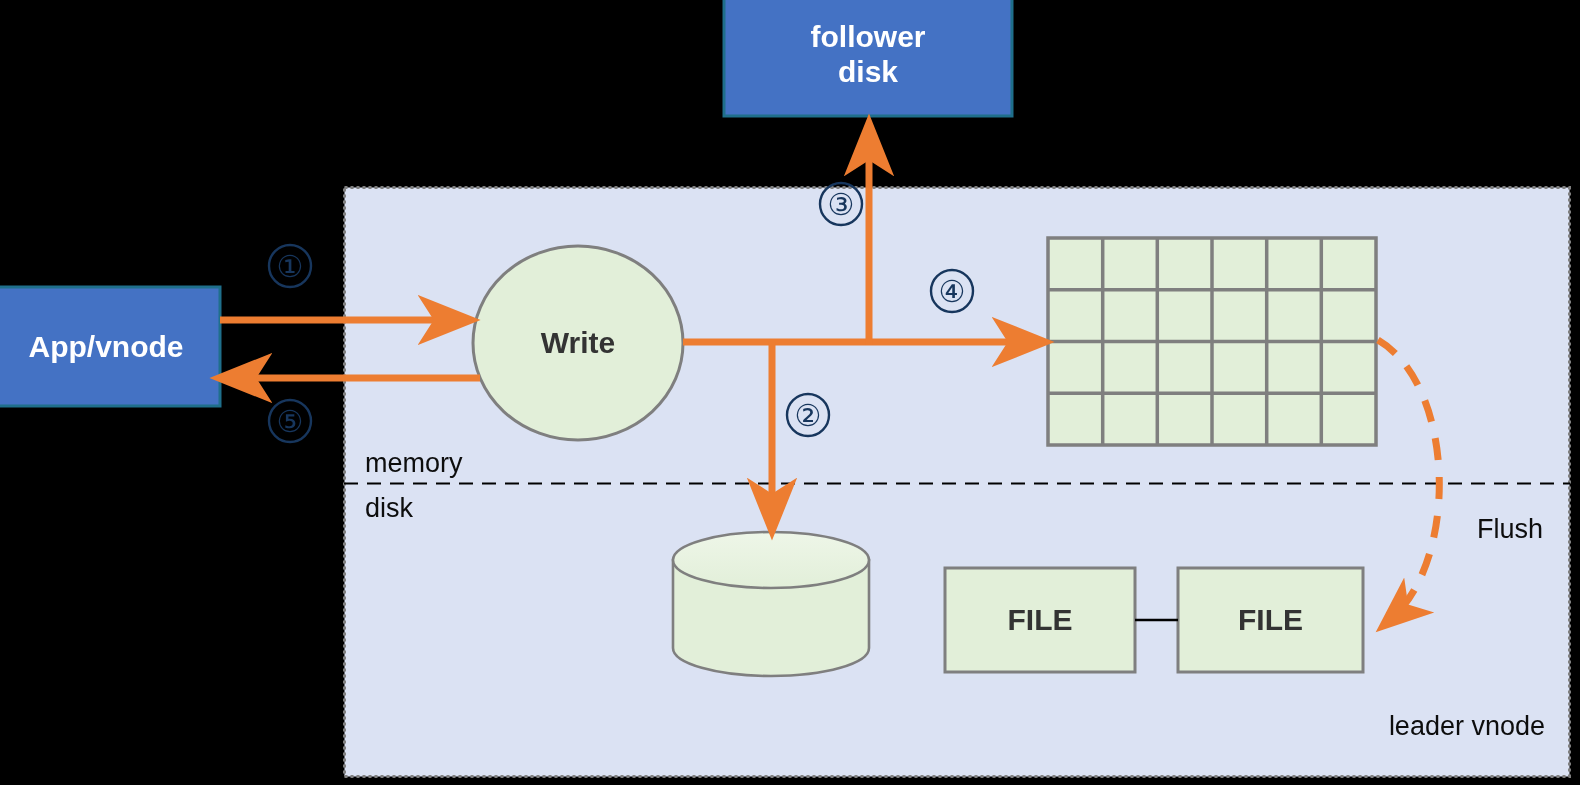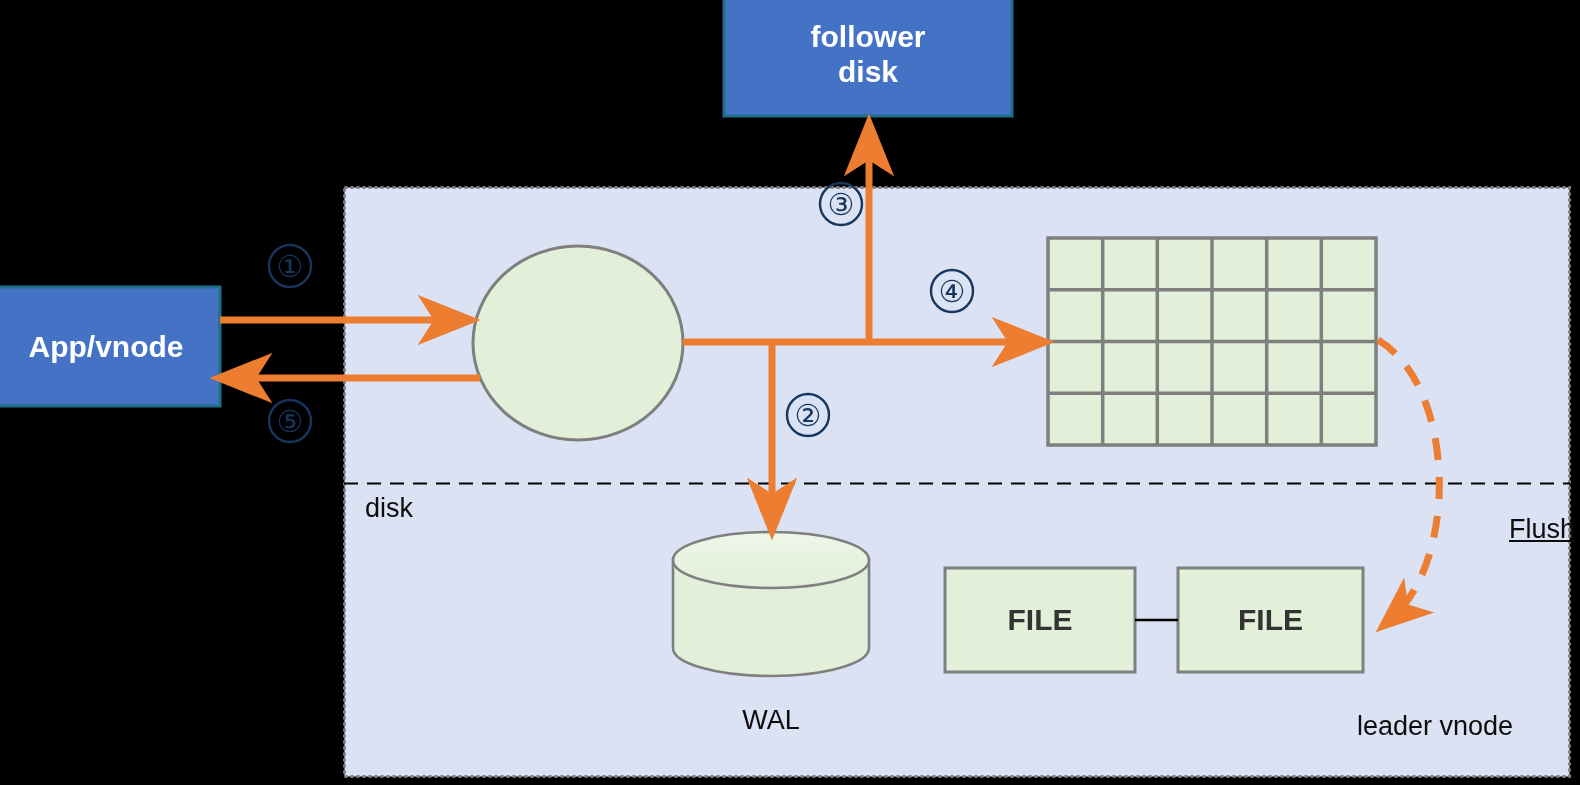--- a/index.html
+++ b/index.html
@@ -121,43 +121,46 @@
 
   <div class="node-label blue-box-label" style="left:-8px; top:287px; width:228px; height:119px;">
     <span>App/vnode</span>
   </div>
 
   <div class="node-label blue-box-label" style="left:724px; top:-8px; width:288px; height:124px; flex-direction:column;">
     <span>follower</span>
     <span>disk</span>
   </div>
 
+  <div class="node-label green-label" style="left:473px; top:246px; width:210px; height:194px;">
+    <span>Write</span>
+  </div>
 
-  <div class="node-label plain-label" style="left:671px; top:700px; width:200px; height:40px;">
-    <span>WAL</span>
-  </div>
 
   <div class="node-label green-label" style="left:945px; top:568px; width:190px; height:104px;">
     <span>FILE</span>
   </div>
 
   <div class="node-label green-label" style="left:1178px; top:568px; width:185px; height:104px;">
     <span>FILE</span>
   </div>
 
+  <div class="node-label plain-label" style="left:365px; top:444px; width:200px; height:38px; justify-content:flex-start;">
+    <span>memory</span>
+  </div>
 
   <div class="node-label plain-label" style="left:365px; top:489px; width:200px; height:38px; justify-content:flex-start;">
     <span>disk</span>
   </div>
 
-  <div class="node-label plain-label" style="left:1445px; top:509px; width:130px; height:40px; justify-content:flex-end;text-decoration:underline;">
+  <div class="node-label plain-label" style="left:1445px; top:509px; width:130px; height:40px; justify-content:center;">
     <span>Flush</span>
   </div>
 
-  <div class="node-label plain-label" style="left:1325px; top:706px; width:220px; height:40px; justify-content:center;">
+  <div class="node-label plain-label" style="left:1325px; top:706px; width:220px; height:40px; justify-content:flex-end;">
     <span>leader vnode</span>
   </div>
 
   <div class="node-label circled-num" style="left:269px; top:245px; width:42px; height:42px;">
     <span>①</span>
   </div>
 
   <div class="node-label circled-num" style="left:787px; top:394px; width:42px; height:42px;">
     <span>②</span>
   </div>

